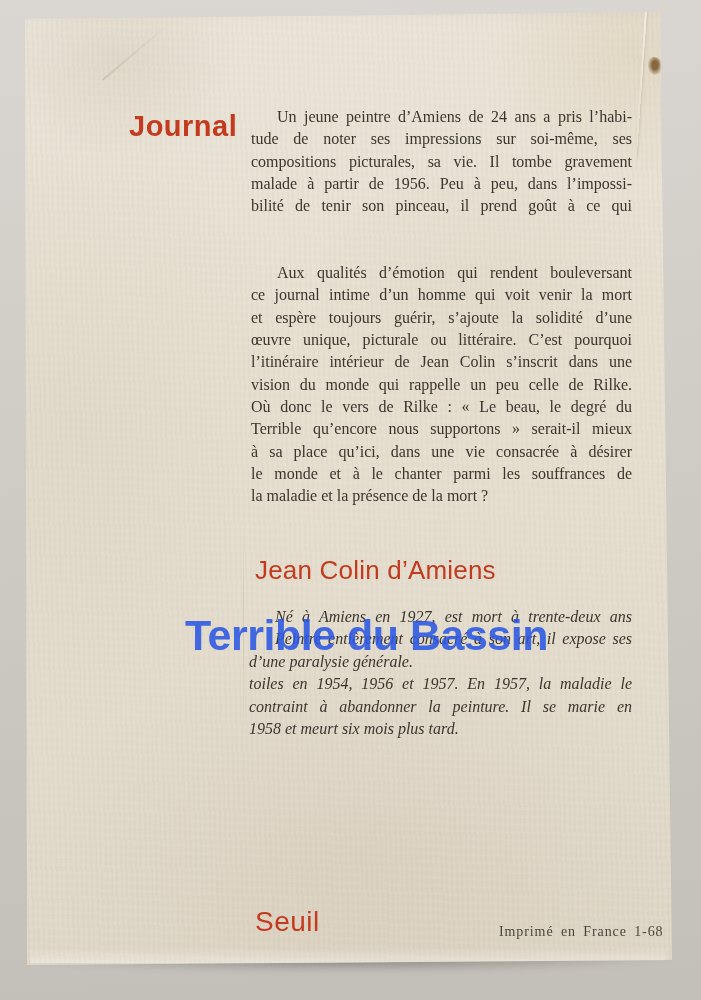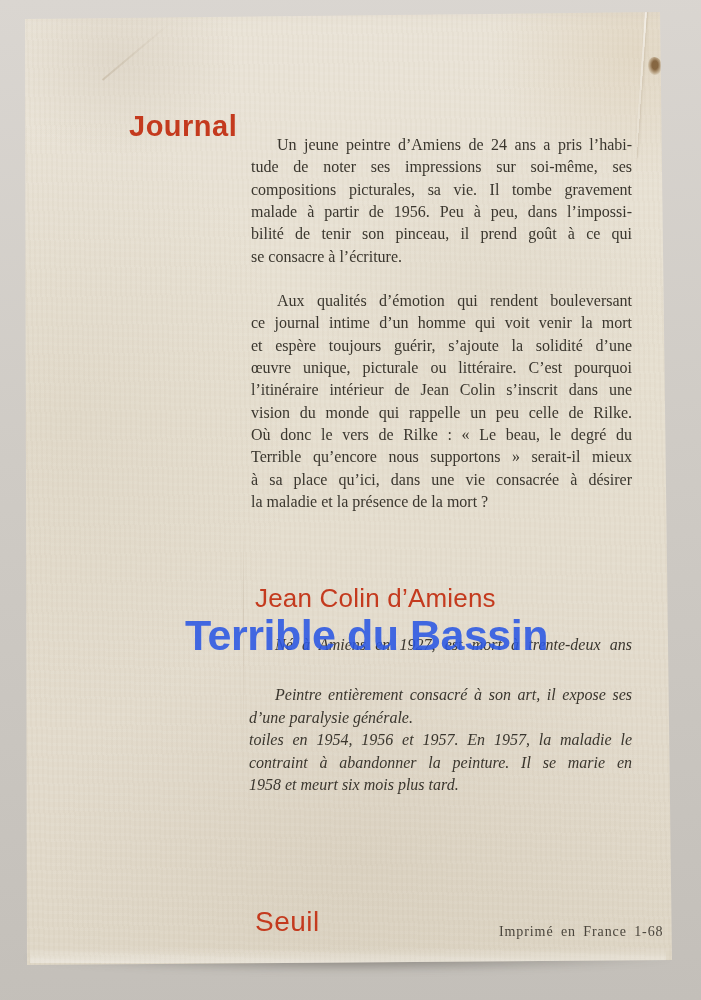--- a/index.html
+++ b/index.html
@@ -38,28 +38,28 @@
   .crease-tl { position:absolute; left:92px; top:50px; width:90px; height:2px;
     background:linear-gradient(90deg, rgba(160,140,110,0.28), rgba(160,140,110,0)); transform:rotate(-40deg); }
   .crease-mid { position:absolute; left:243px; top:525px; width:1px; height:250px;
     background:linear-gradient(rgba(150,130,105,0), rgba(150,130,105,0.18) 30%, rgba(150,130,105,0) 100%); }
   .edge-worn-bottom { position:absolute; left:30px; top:948px; width:636px; height:15px;
     background:linear-gradient(rgba(255,255,255,0), rgba(255,255,255,0.35)); }
 
   .txt { position:absolute; z-index:2; color:#3a362e; }
   .col { left:251px; width:381px; font-size:16px; }
   .tline { line-height:22.35px; text-align:justify; text-align-last:justify; }
-  .tline.ind { text-indent:26px;margin-top:28px; }
+  .tline.ind { text-indent:26px; }
   .tline.end { text-align-last:left; }
   .bio { font-style:italic; left:249px; width:383px; }
   .bio .tline { line-height:22.45px; }
 
   .red { color:#c43a1e; font-family:"Liberation Sans", sans-serif; }
   .title-journal { left:129px; top:110px; font-size:29px; letter-spacing:0.5px; }
-  .author-heading { left:255px; top:555px; font-size:26px; letter-spacing:0.2px;margin-top:28px; }
+  .author-heading { left:255px; top:555px; font-size:26px; letter-spacing:0.2px; }
   .publisher { left:255px; top:906px; font-size:28px; letter-spacing:0.5px;text-align:center; }
   .imprint { left:499px; top:924px; font-size:14px; letter-spacing:0.9px;
     word-spacing:3px; color:#4a453c; white-space:nowrap; }
 
   .watermark { position:absolute; z-index:3; left:185px; top:611px;
     font-family:"Liberation Sans", sans-serif; font-weight:bold; font-size:43px;
     letter-spacing:-0.5px; white-space:nowrap; opacity:0.88; }
 </style>
 </head>
 <body>
@@ -76,33 +76,33 @@
   </div>
 
   <div class="txt red title-journal" style="color: rgb(196, 58, 30); font-weight: bold;">Journal</div>
 
   <div class="txt col" style="top:106px">
     <div class="tline ind">Un jeune peintre d’Amiens de 24 ans a pris l’habi-</div>
     <div class="tline">tude de noter ses impressions sur soi-même, ses</div>
     <div class="tline">compositions picturales, sa vie. Il tombe gravement</div>
     <div class="tline">malade à partir de 1956. Peu à peu, dans l’impossi-</div>
     <div class="tline">bilité de tenir son pinceau, il prend goût à ce qui</div>
-    <div class="tline end">se consacre à l’écriture.</div>
   </div>
 
   <div class="txt col" style="top:262px">
     <div class="tline ind">Aux qualités d’émotion qui rendent bouleversant</div>
     <div class="tline">ce journal intime d’un homme qui voit venir la mort</div>
     <div class="tline">et espère toujours guérir, s’ajoute la solidité d’une</div>
     <div class="tline">œuvre unique, picturale ou littéraire. C’est pourquoi</div>
     <div class="tline">l’itinéraire intérieur de Jean Colin s’inscrit dans une</div>
     <div class="tline">vision du monde qui rappelle un peu celle de Rilke.</div>
     <div class="tline">Où donc le vers de Rilke : « Le beau, le degré du</div>
     <div class="tline">Terrible qu’encore nous supportons » serait-il mieux</div>
     <div class="tline">à sa place qu’ici, dans une vie consacrée à désirer</div>
+    <div class="tline">le monde et à le chanter parmi les souffrances de</div>
     <div class="tline end">la maladie et la présence de la mort ?</div>
   </div>
 
   <div class="txt red author-heading" style="color: rgb(196, 58, 30);">Jean Colin d’Amiens</div>
 
   <div class="txt col bio" style="top:606px">
     <div class="tline ind">Né à Amiens en 1927, est mort à trente-deux ans</div>
     <div class="tline ind">Peintre entièrement consacré à son art, il expose ses</div>
     <div class="tline end">d’une paralysie générale.</div>
     <div class="tline">toiles en 1954, 1956 et 1957. En 1957, la maladie le</div>

